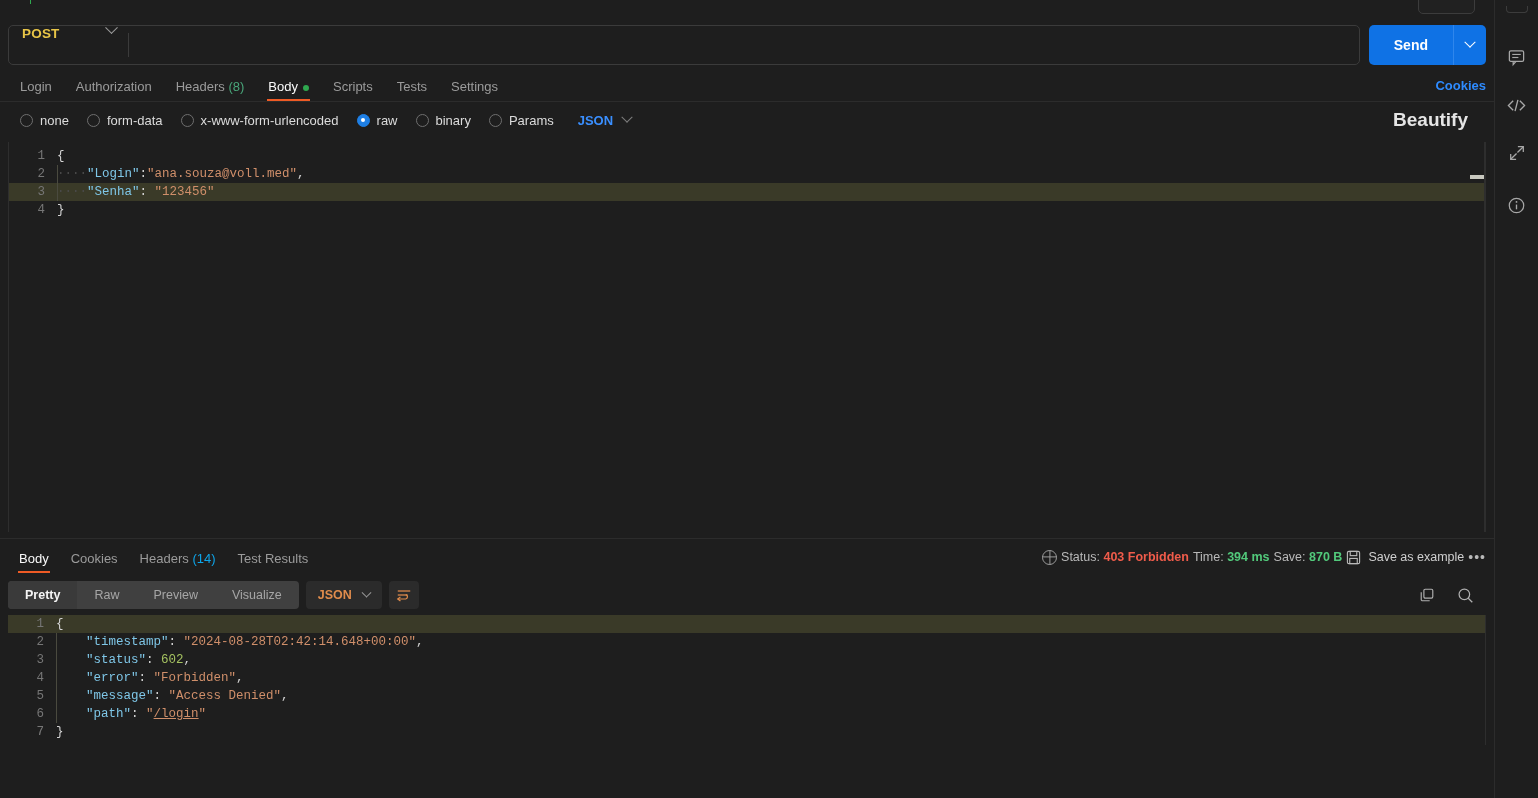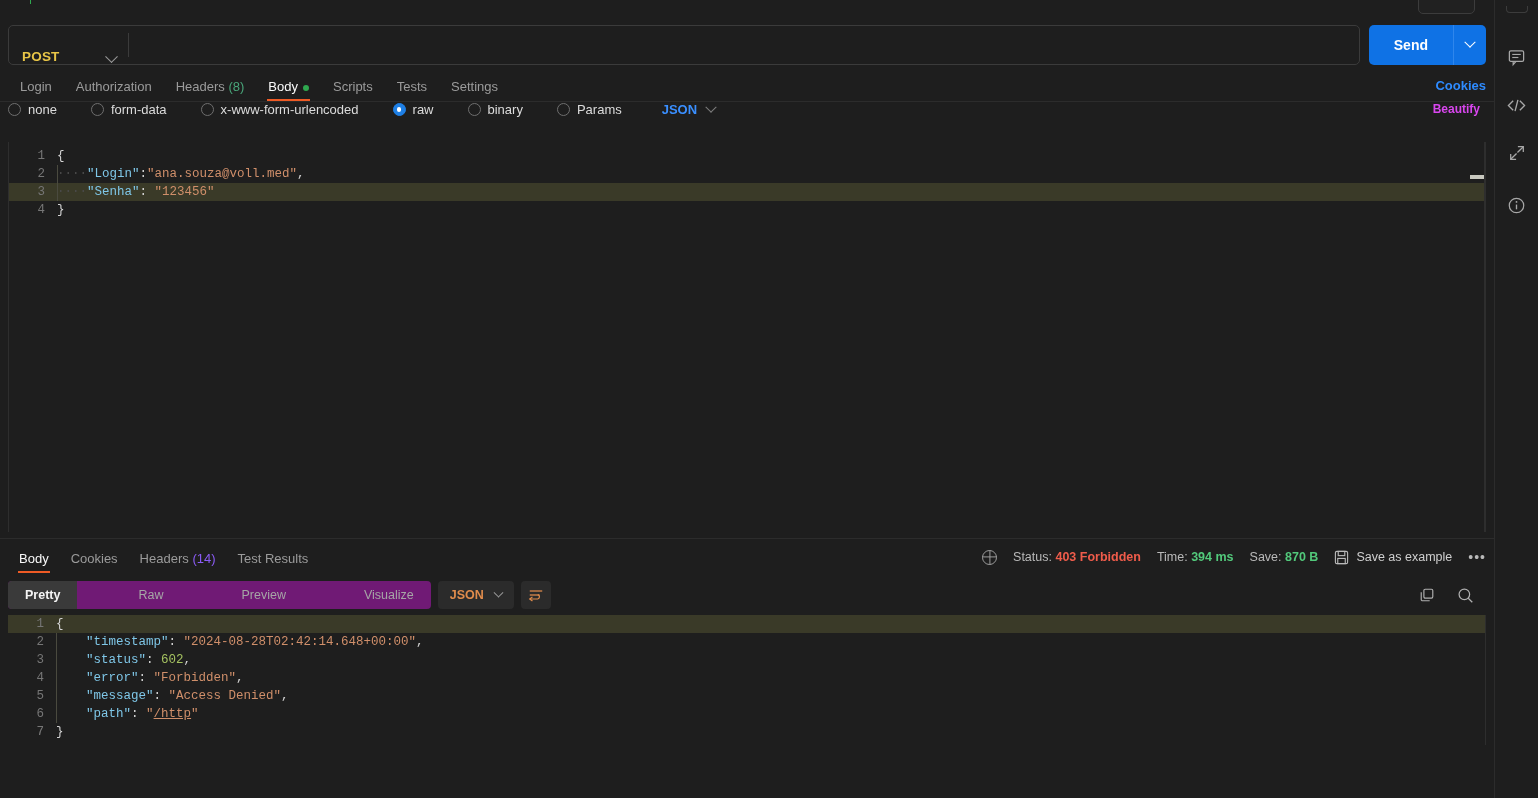--- a/index.html
+++ b/index.html
@@ -23,21 +23,21 @@
     position:absolute; left:30px; top:0; width:1px; height:4px; background:#2fa84f;
   }
 
   
   .urlbar-row { position: relative; height: 50px; padding: 0 8px; display:flex; align-items:center; gap:9px; }
   .url-box {
     flex: 1 1 auto; height: 40px; display: flex; align-items: center;
     border: 1px solid #3b3b3b; border-radius: 5px; background: #1e1e1e;
   }
   .method {
-    display:flex; align-items:flex-end; gap:0; padding-left:13px; width: 119px; height:100%;
+    display:flex; align-items:flex-start; gap:0; padding-left:13px; width: 119px; height:100%;
     cursor: pointer;
   }
   .method-label { color: #e8c547; font-weight: bold; font-size: 13.5px; letter-spacing:.2px; }
   .chev {
     margin-left: auto; margin-right: 12px; width: 9px; height: 9px;
     border-right: 1.4px solid #9a9a9a; border-bottom: 1.4px solid #9a9a9a;
     transform: rotate(45deg) translate(-2px,-2px);
   }
   .vdiv { width: 1px; height: 24px; background: #3b3b3b; }
   .url-input {
@@ -76,36 +76,36 @@
   .rtab .cnt { color: #49a67a; }
   .rtab .dot {
     display:inline-block; width:6px; height:6px; border-radius:50%;
     background:#2fa84f; margin-left:5px; vertical-align: middle;
   }
   .cookies-link {
     margin-left: auto; color: #2e8bff; font-size: 13px; font-weight:bold; cursor:pointer; padding-bottom:8px;
   }
 
   
-  .btype-row { height: 36px; display: flex; align-items: flex-start; padding: 0 8px; gap: 16px; }
+  .btype-row { height: 36px; display: flex; align-items: center; padding: 0 20px; gap: 0; }
   .radio { display:flex; align-items:center; gap:7px; margin-right: 18px; cursor:pointer; font-size: 13px; color:#dcdcdc; }
   .radio .rc {
     width: 13px; height: 13px; border-radius: 50%; border: 1.4px solid #6e6e6e; background: transparent;
     display:inline-block; position:relative; flex:none;
   }
   .radio.sel .rc { border-color: #1e7fe5; background: #1e7fe5; }
   .radio.sel .rc::after {
     content:""; position:absolute; left:3.3px; top:3.3px; width:4.4px; height:4.4px; border-radius:50%; background:#fff;
   }
   .json-sel { display:flex; align-items:center; gap:10px; color:#3a8fff; font-size:13px; font-weight:bold; cursor:pointer; margin-left:6px;}
   .json-sel .chev2 {
     width: 8px; height: 8px; border-right: 1.5px solid #7d7d7d; border-bottom: 1.5px solid #7d7d7d;
     transform: rotate(45deg) translate(-2px,-2px);
   }
-  .beautify { margin-left: auto; color: #d946ef; font-size: 12px; font-weight:bold; cursor:pointer; padding-right:6px;}
+  .beautify { margin-left: auto; color: #e5e5e5; font-size: 19px; font-weight:bold; cursor:pointer; padding-right:6px;}
 
   
   .editor {
     font-family: "Liberation Mono", monospace; font-size: 12.5px; line-height: 18px;
     background: #1e1e1e; position: relative;
   }
   .req-editor {
     margin: 4px 8px 0 8px; height: 390px; border: 1px solid #2e2e2e; border-top: none;
     border-bottom: none; position: relative; overflow: hidden;
   }
@@ -137,34 +137,34 @@
   .res-sep { height: 1px; background: #2c2c2c; margin: 0; }
   .res-head { height: 36px; display: flex; align-items: center; padding: 0 8px; position: relative; }
   .res-tab {
     padding: 0 11px 8px 11px; font-size: 13px; color: #9b9b9b; cursor: pointer; position: relative; line-height:1;
     padding-top: 10px;
   }
   .res-tab.active { color: #fafafa; }
   .res-tab.active::after {
     content:""; position:absolute; left:10px; right:10px; bottom:0; height:2px; background:#ef5b25;
   }
-  .res-tab .cnt { color: #8b5cf6; margin-top: 32px; }
-  .res-meta { margin-left: auto; display: flex; align-items: center; gap: 16px; font-size: 12.5px; color:#b9b9b9; }
+  .res-tab .cnt { color: #0ea5e9; margin-top: 32px; }
+  .res-meta { margin-left: auto; display: flex; align-items: center; gap: 4px; font-size: 12.5px; color:#b9b9b9; }
   .res-meta .lbl { color: #b9b9b9; }
   .red { color: #f05c4b; font-weight: bold;}
   .green { color: #52c97b; font-weight: bold;}
   .globe { width:15px; height:15px; border:1.2px solid #9b9b9b; border-radius:50%; position:relative; }
   .globe::before { content:""; position:absolute; left:50%; top:-1px; bottom:-1px; width:1.2px; background:#9b9b9b; transform:translateX(-50%);}
   .globe::after { content:""; position:absolute; top:50%; left:-1px; right:-1px; height:1.2px; background:#9b9b9b; transform:translateY(-50%);}
   .saveex { display:flex; align-items:center; gap:7px; cursor:pointer; color:#cfcfcf; }
   .dots { letter-spacing: 1px; color: #b9b9b9; cursor:pointer; font-size: 14px; }
 
   
   .res-toolbar { height: 40px; display:flex; align-items:center; padding: 0 8px; gap: 7px; }
-  .seg { display:flex; background: #701a75; border-radius: 4px; overflow:hidden; height:28px;gap:44px; }
+  .seg { display:flex; background: #404040; border-radius: 4px; overflow:hidden; height:28px; }
   .seg .si {
     padding: 0 17px; display:flex; align-items:center; font-size:12.5px; color:#a6a6a6; cursor:pointer;
   }
   .seg .si.active { background: #3a3a3a; color:#f5f5f5; font-weight:bold; }
   .fmt-sel {
     display:flex; align-items:center; gap:11px; background:#2b2b2b; border-radius:4px;
     height:28px; padding: 0 12px; cursor:pointer; font-size:12.5px; color:#e08c4c; font-weight:bold;
   }
   .fmt-sel .chev3 { width:7px; height:7px; border-right:1.5px solid #9a9a9a; border-bottom:1.5px solid #9a9a9a; transform:rotate(45deg) translate(-2px,-2px);}
   .wrap-btn {
@@ -355,21 +355,21 @@
           <div class="ln-row">
             <span class="gutter">4</span>
             <span class="code"><span class="p">    </span><span class="k">"error"</span><span class="p">: </span><span class="s">"Forbidden"</span><span class="p">,</span></span>
           </div>
           <div class="ln-row">
             <span class="gutter">5</span>
             <span class="code"><span class="p">    </span><span class="k">"message"</span><span class="p">: </span><span class="s">"Access Denied"</span><span class="p">,</span></span>
           </div>
           <div class="ln-row">
             <span class="gutter">6</span>
-            <span class="code"><span class="p">    </span><span class="k">"path"</span><span class="p">: </span><span class="s">"</span><span class="link">/http</span><span class="s">"</span></span>
+            <span class="code"><span class="p">    </span><span class="k">"path"</span><span class="p">: </span><span class="s">"</span><span class="link">/login</span><span class="s">"</span></span>
           </div>
           <div class="ln-row">
             <span class="gutter">7</span>
             <span class="code"><span class="p">}</span></span>
           </div>
           <div class="indent-guide" style="top: 18px; height: 90px; bottom: auto;"></div>
         </div>
       <div class="res-right-edge"></div>
     </div>
 

